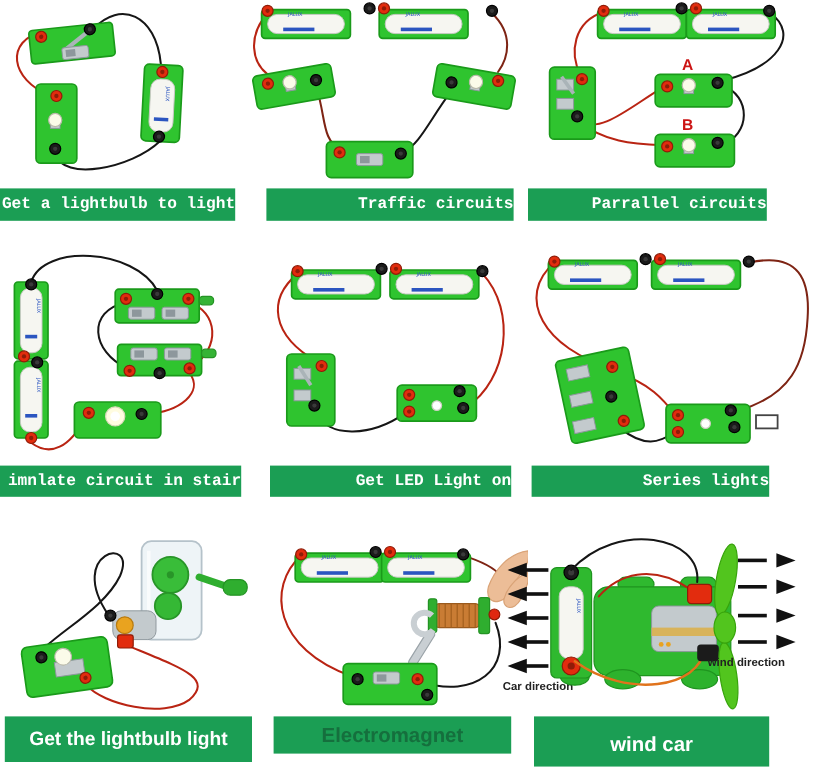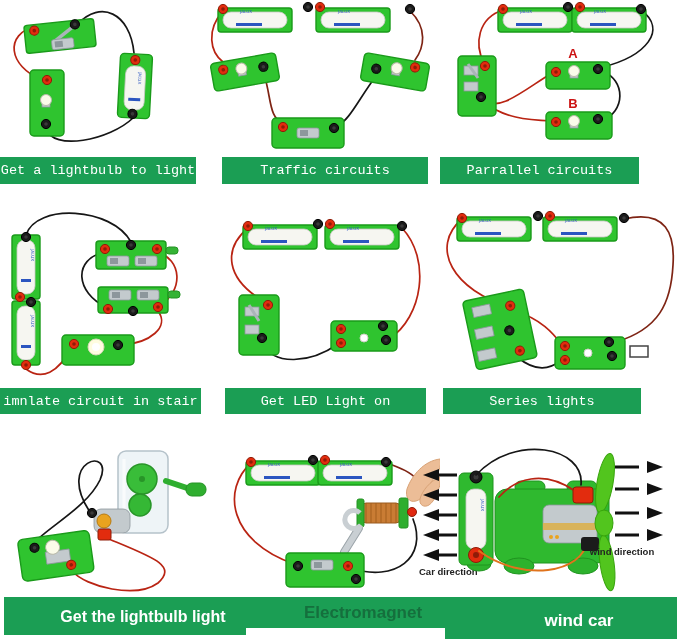--- a/index.html
+++ b/index.html
@@ -2,22 +2,22 @@
 <html style="--banner_green: #1b9e54; --board_green: #2fc42f; --board_green_dark: #1a9a1a; --post_red: #e22c0e; --post_black: #1b1b1b; --wire_red: #b92413; --battery_blue: #2b55c0; --wire_black: #161616; --electromagnet_text_green: #156f3d; --annotation_red: #cc1414; --arrow_black: #111111;"><head>
 <meta charset="utf-8">
 <style>
   html,body{margin:0;padding:0;background:#fff;}
   #canvas{position:relative;width:679px;height:639px;background:#ffffff;overflow:hidden;
           font-family:"Liberation Sans",sans-serif;}
   .cell{position:absolute;}
   .cell svg{position:absolute;top:0;left:0;}
   .banner{position:absolute;background:var(--banner_green);color:#fff;display:flex;
           flex-direction:column;align-items:center;justify-content:center;text-align:center;}
-  .banner-mono{font-family:"Liberation Mono","DejaVu Sans Mono",monospace;font-size:13.5px;font-weight:normal;}
-  .banner-sans{font-family:"Liberation Sans",sans-serif;font-weight:bold;font-size:17px;padding-left:36px;}
+  .banner-mono{font-family:"Liberation Mono","DejaVu Sans Mono",monospace;font-size:13.5px;font-weight:bold;align-items:flex-end;}
+  .banner-sans{font-family:"Liberation Sans",sans-serif;font-weight:bold;font-size:17px;}
   .banner-sans.twoline{font-size:16px;line-height:17px;}
   .dkgreen{color:var(--electromagnet_text_green);}
   
   .board{fill:var(--board_green);stroke:var(--board_green_dark);stroke-width:1.4;}
   .postR{fill:var(--post_red);stroke:#8f1c08;stroke-width:1;}
   .postB{fill:var(--post_black);stroke:#000;stroke-width:1;}
   .batt{fill:#f6f6f1;stroke:#c9c9c4;stroke-width:0.8;}
   .stripe{fill:var(--battery_blue);}
   .btxt{fill:var(--battery_blue);font-family:"DejaVu Sans",sans-serif;font-size:4.2px;}
   .bulb{fill:#fbfbe9;stroke:#b9b9a9;stroke-width:1;}

